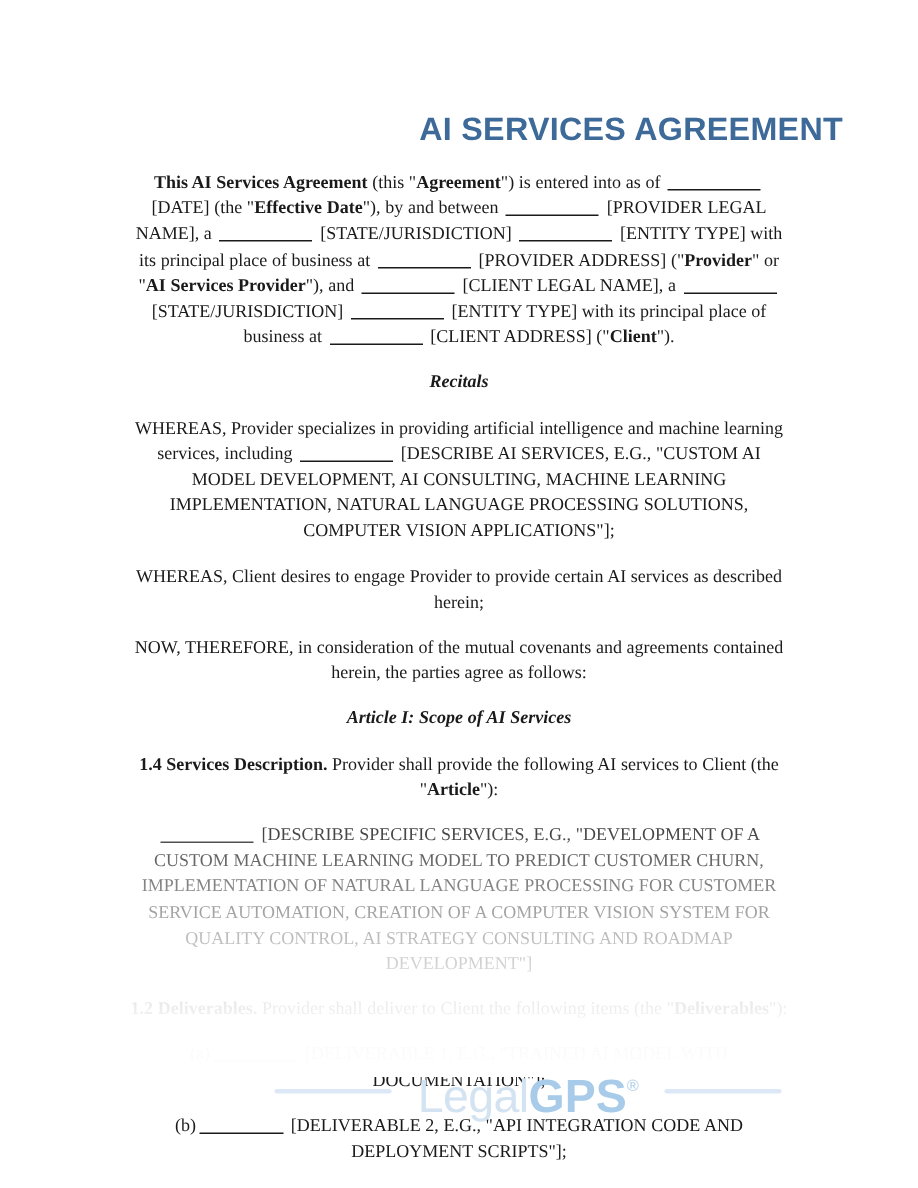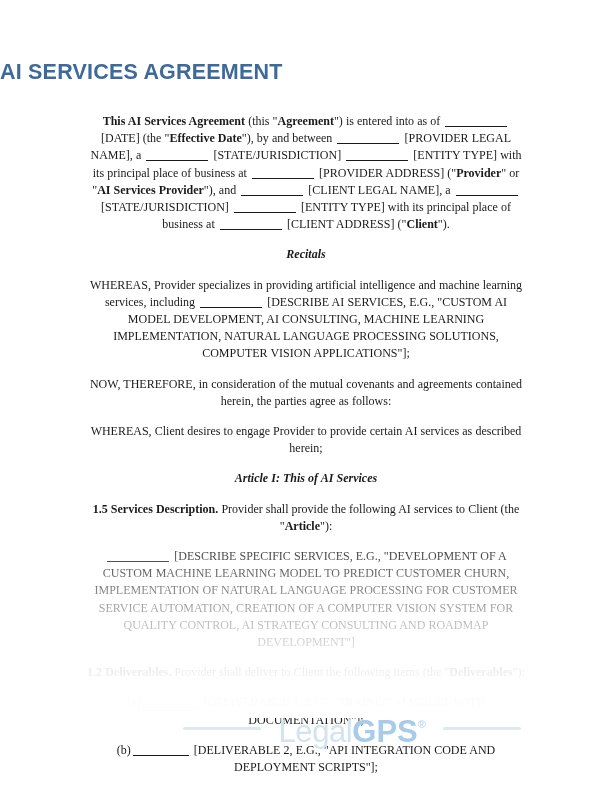--- a/index.html
+++ b/index.html
@@ -10,24 +10,24 @@
   .page {
     position: relative;
     width: 612px;
     height: 792px;
     background: #ffffff;
     overflow: hidden;
     font-family: "Liberation Serif", "DejaVu Serif", serif;
   }
   .doc-title {
     position: absolute;
-    top: 60px;
+    top: 74px;
     left: 0;
     width: 562px;
-    text-align: left;
+    text-align: right;
     font-family: "Liberation Sans", "DejaVu Sans", sans-serif;
     font-weight: bold;
     font-size: 21.5px;
     letter-spacing: 0.2px;
     color: #3d6a99;
   }
   .body-col {
     position: absolute;
     left: 87px;
     top: 113px;
@@ -123,27 +123,27 @@
   <div class="doc-title">AI SERVICES AGREEMENT</div>
 
   <div class="body-col">
 
     <p class="para"><span class="b">This AI Services Agreement</span><span> (this "</span><span class="b">Agreement</span><span>") is entered into as of </span><span class="blank"></span><span> [DATE] (the "</span><span class="b">Effective Date</span><span>"), by and between </span><span class="blank"></span><span> [PROVIDER LEGAL NAME], a </span><span class="blank"></span><span> [STATE/JURISDICTION] </span><span class="blank"></span><span> [ENTITY TYPE] with its principal place of business at </span><span class="blank"></span><span> [PROVIDER ADDRESS] ("</span><span class="b">Provider</span><span>" or "</span><span class="b">AI Services Provider</span><span>"), and </span><span class="blank"></span><span> [CLIENT LEGAL NAME], a </span><span class="blank"></span><span> [STATE/JURISDICTION] </span><span class="blank"></span><span> [ENTITY TYPE] with its principal place of business at </span><span class="blank"></span><span> [CLIENT ADDRESS] ("</span><span class="b">Client</span><span>").</span></p>
 
     <p class="para heading">Recitals</p>
 
     <p class="para"><span>WHEREAS, Provider specializes in providing artificial intelligence and machine learning services, including </span><span class="blank"></span><span> [DESCRIBE AI SERVICES, E.G., "CUSTOM AI MODEL DEVELOPMENT, AI CONSULTING, MACHINE LEARNING IMPLEMENTATION, NATURAL LANGUAGE PROCESSING SOLUTIONS, COMPUTER VISION APPLICATIONS"];</span></p>
 
+    <p class="para">WHEREAS, Client desires to engage Provider to provide certain AI services as described herein;</p>
+
     <p class="para">NOW, THEREFORE, in consideration of the mutual covenants and agreements contained herein, the parties agree as follows:</p>
 
-    <p class="para">WHEREAS, Client desires to engage Provider to provide certain AI services as described herein;</p>
+    <p class="para heading">Article I: Scope of AI Services</p>
 
-    <p class="para heading">Article I: This of AI Services</p>
-
-    <p class="para"><span class="b">1.5 Services Description.</span><span> Provider shall provide the following AI services to Client (the "</span><span class="b">Article</span><span>"):</span></p>
+    <p class="para"><span class="b">1.4 Services Description.</span><span> Provider shall provide the following AI services to Client (the "</span><span class="b">Article</span><span>"):</span></p>
 
     <p class="para"><span class="blank"></span><span> [DESCRIBE SPECIFIC SERVICES, E.G., "DEVELOPMENT OF A CUSTOM MACHINE LEARNING MODEL TO PREDICT CUSTOMER CHURN, IMPLEMENTATION OF NATURAL LANGUAGE PROCESSING FOR CUSTOMER SERVICE AUTOMATION, CREATION OF A COMPUTER VISION SYSTEM FOR QUALITY CONTROL, AI STRATEGY CONSULTING AND ROADMAP DEVELOPMENT"]</span></p>
 
     <p class="para"><span class="b">1.2 Deliverables.</span><span> Provider shall deliver to Client the following items (the "</span><span class="b">Deliverables</span><span>"):</span></p>
 
     <p class="para"><span>(a)</span><span class="blank sm"></span><span> [DELIVERABLE 1, E.G., "TRAINED AI MODEL WITH DOCUMENTATION"];</span></p>
 
     <p class="para"><span>(b)</span><span class="blank sm"></span><span> [DELIVERABLE 2, E.G., "API INTEGRATION CODE AND DEPLOYMENT SCRIPTS"];</span></p>
 
   </div>

